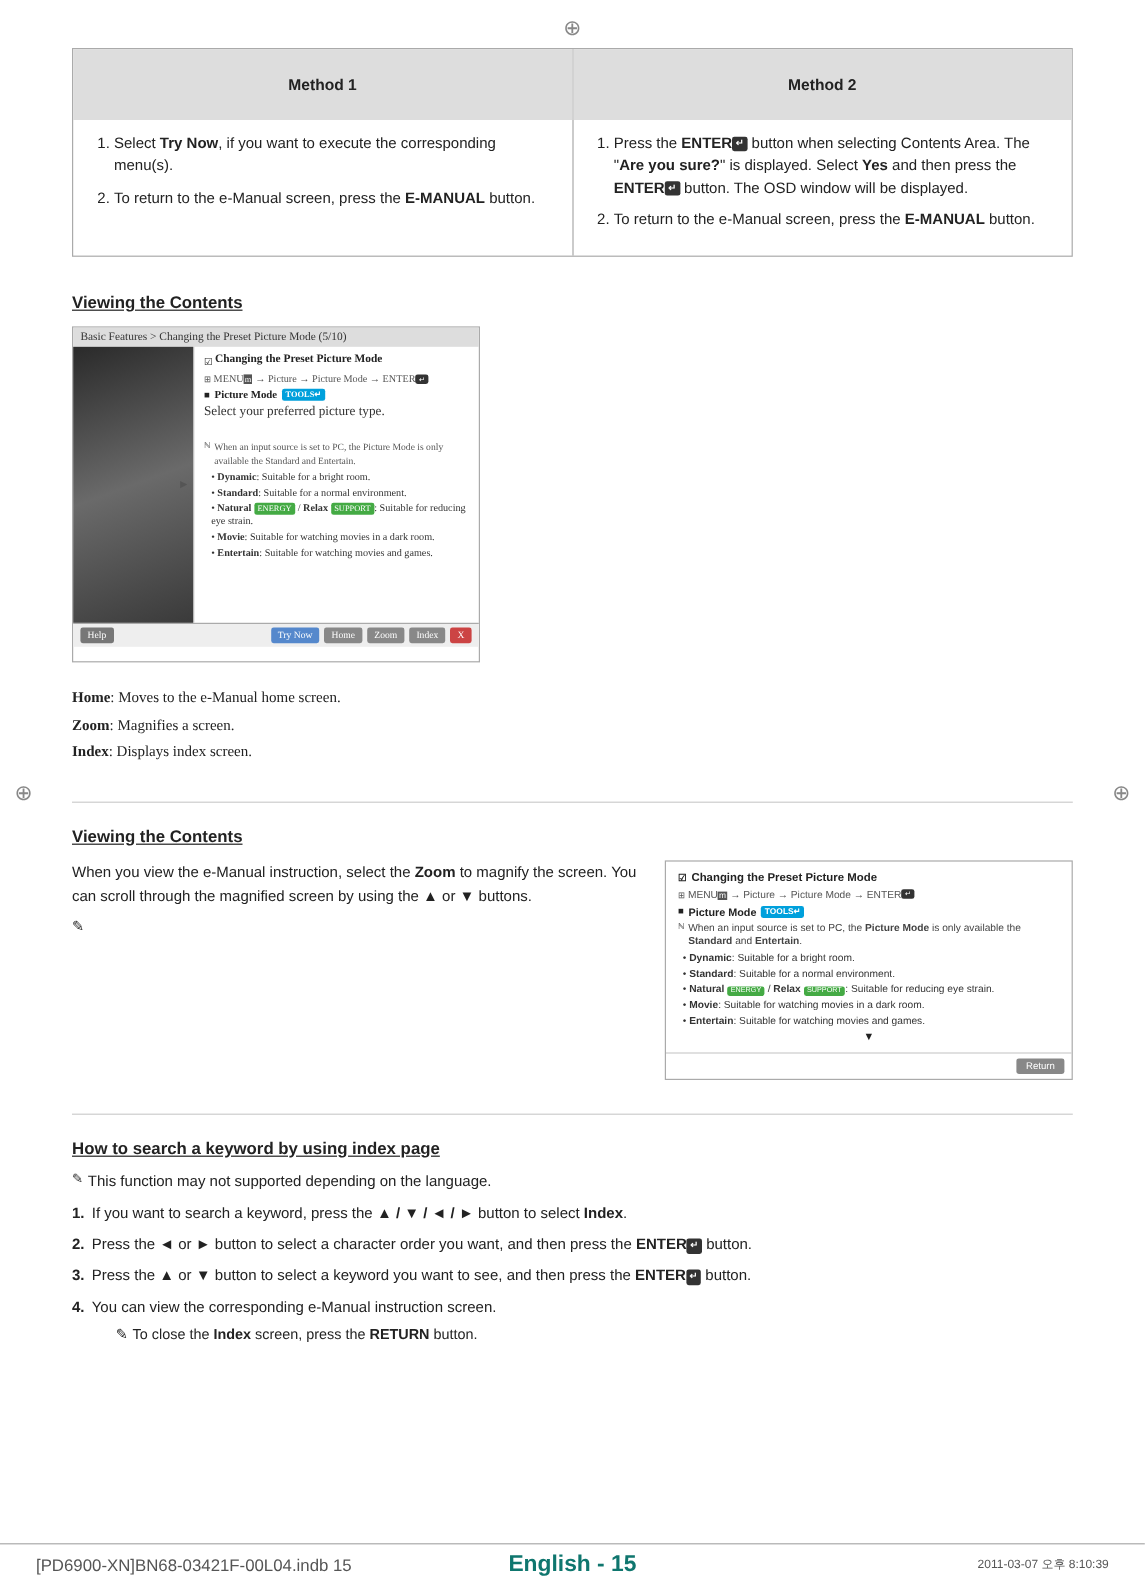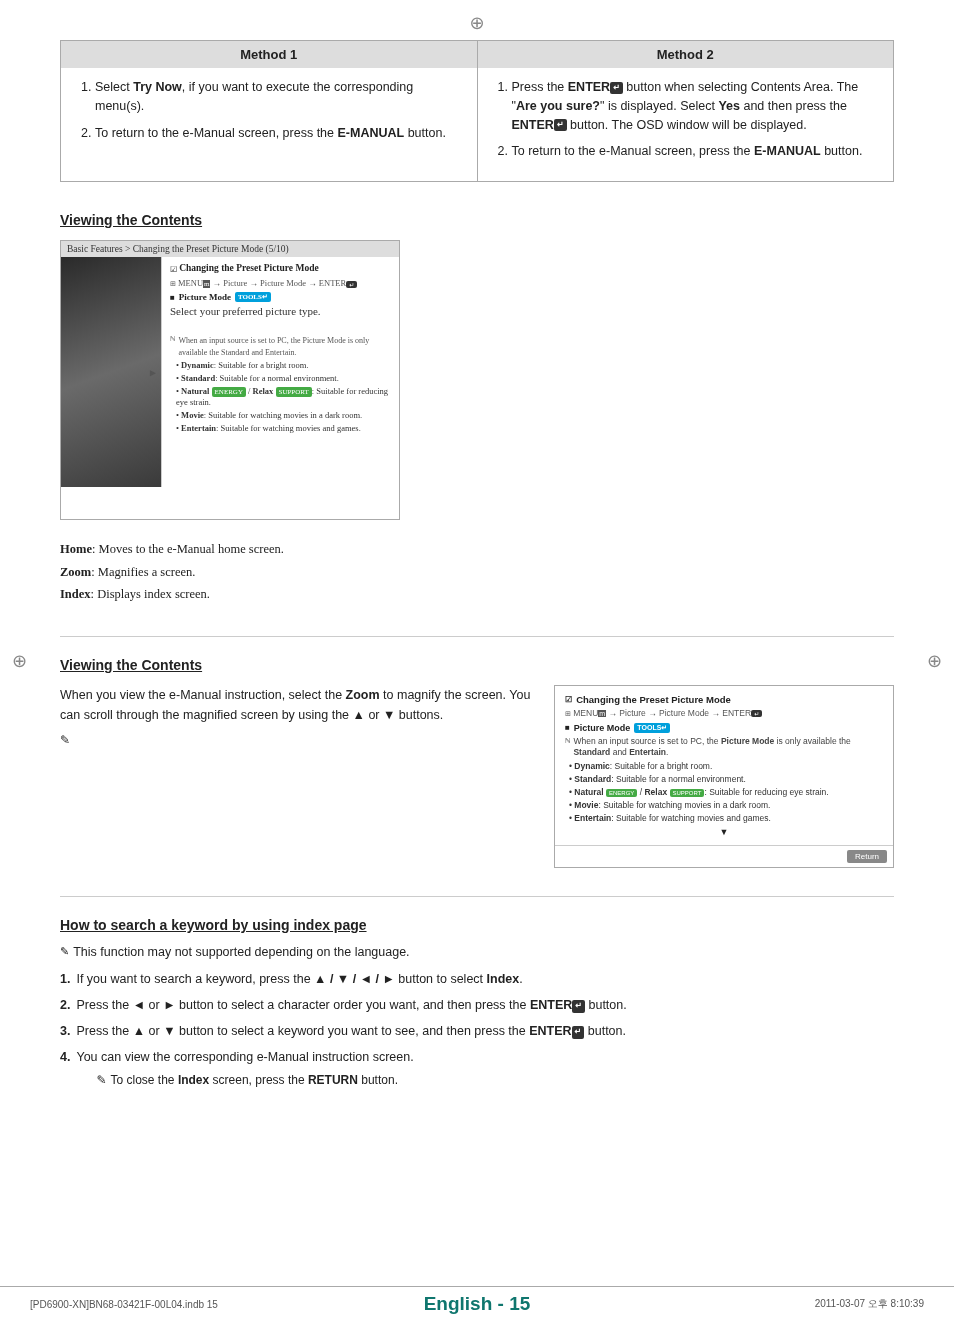--- a/index.html
+++ b/index.html
@@ -58,21 +58,21 @@
       padding: 12px 16px;
     }
     .method-col:first-child {
       border-right: 1px solid #aaa;
     }
     .method-header {
       background: #ddd;
       text-align: center;
       font-weight: bold;
       font-size: 13px;
-      padding: 6px 0;
+      padding: 22px 0;
       margin: -12px -16px 10px -16px;
     }
     .method-col ol {
       padding-left: 18px;
     }
     .method-col ol li {
       margin-bottom: 8px;
       font-size: 12.5px;
       line-height: 1.5;
     }
@@ -372,21 +372,21 @@
       right: 0;
       border-top: 1px solid #aaa;
       display: flex;
       align-items: center;
       padding: 6px 30px;
       font-size: 11px;
       color: #555;
     }
     .footer-left {
       flex: 1;
-      font-size: 10px;
+      font-size: 14px;
     }
     .footer-center {
       flex: 1;
       text-align: center;
       font-weight: bold;
       font-size: 19px;
       color: #0f766e;
     }
     .footer-right {
       flex: 1;
@@ -476,20 +476,28 @@
                 <span class="emu-note-icon">ℕ</span>
                 <span>When an input source is set to PC, the Picture Mode is only available the Standard and Entertain.</span>
               </div>
               <div class="emu-bullet">• <strong>Dynamic</strong>: Suitable for a bright room.</div>
               <div class="emu-bullet">• <strong>Standard</strong>: Suitable for a normal environment.</div>
               <div class="emu-bullet">• <strong>Natural</strong> <span class="emu-badge" style="background:#4a4;">ENERGY</span> / <strong>Relax</strong> <span class="emu-badge" style="background:#4a4;">SUPPORT</span>: Suitable for reducing eye strain.</div>
               <div class="emu-bullet">• <strong>Movie</strong>: Suitable for watching movies in a dark room.</div>
               <div class="emu-bullet">• <strong>Entertain</strong>: Suitable for watching movies and games.</div>
             </div>
           </div>
+          <div class="emulator-bottom-bar">
+            <div class="emu-btn emu-btn-help">Help</div>
+            <div class="emu-btn emu-btn-blue">Try Now</div>
+            <div class="emu-btn">Home</div>
+            <div class="emu-btn">Zoom</div>
+            <div class="emu-btn">Index</div>
+            <div class="emu-btn emu-btn-x">X</div>
+          </div>
         </div>
 
         <div class="try-now-labels">
           <div><strong>Home</strong>: Moves to the e-Manual home screen.</div>
           <div><strong>Zoom</strong>: Magnifies a screen.</div>
           <div><strong>Index</strong>: Displays index screen.</div>
         </div>
       </div>
 
     </div>

